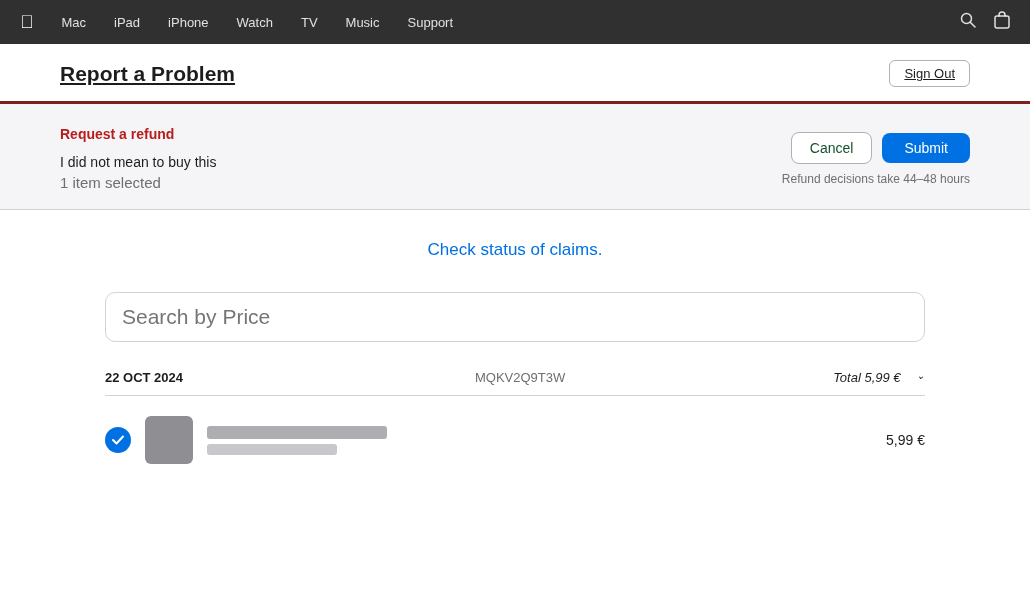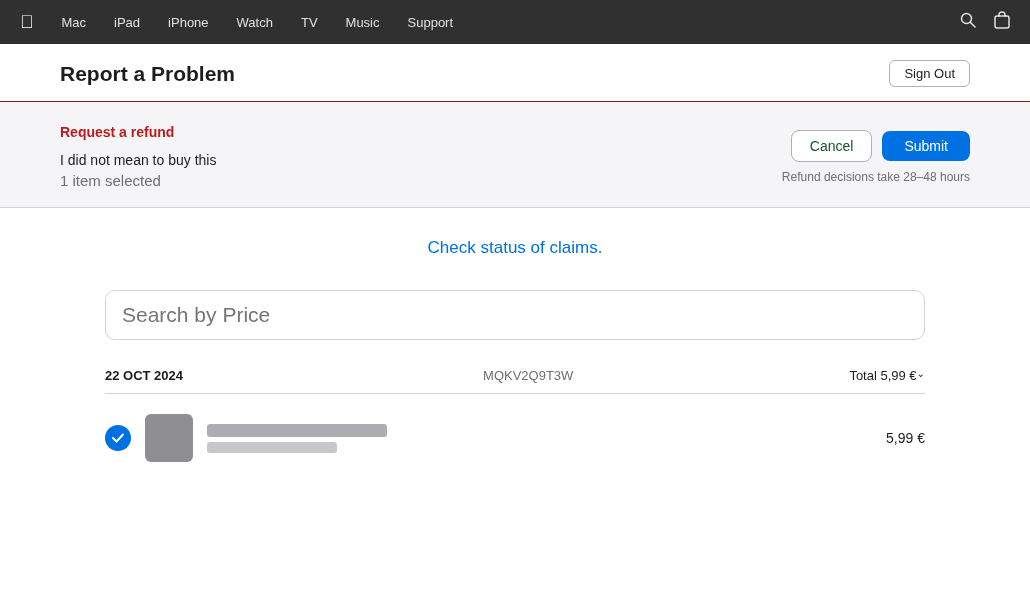--- a/index.html
+++ b/index.html
@@ -26,21 +26,22 @@
     }
     .nav-right { display: flex; align-items: center; gap: 18px; }
     .nav-icon { color: rgba(255,255,255,0.85); font-size: 16px; cursor: pointer; }
 
     
     .page-header {
       display: flex;
       justify-content: space-between;
       align-items: center;
       padding: 16px 60px 14px 60px;
-      border-bottom: 1px solid #7f1d1d;
+      border-bottom: 3px solid #7f1d1d;
+      text-decoration: underline;
     }
     .page-title-text {
       font-size: 21px;
       font-weight: 600;
       color: #1d1d1f;
     }
     .sign-out-btn {
       background: #fff;
       border: 1px solid #b0b0b5;
       border-radius: 6px;
@@ -154,21 +155,22 @@
       font-size: 13px;
       color: #6e6e73;
       margin-left: 24px;
     }
     .order-total {
       font-size: 13px;
       color: #1d1d1f;
       cursor: pointer;
       display: flex;
       align-items: flex-start;
-      gap: 0;
+      gap: 16px;
+      font-style: italic;
     }
     .chevron-down { font-size: 10px; color: #1d1d1f; }
 
     
     .item-row {
       display: flex;
       align-items: center;
       justify-content: space-between;
       padding: 6px 0;
     }
@@ -249,21 +251,21 @@
   <div class="refund-info">
     <div class="refund-title">Request a refund</div>
     <div class="refund-reason">I did not mean to buy this</div>
     <div class="refund-selected">1 item selected</div>
   </div>
   <div class="refund-actions">
     <div class="action-btns">
       <button class="cancel-btn">Cancel</button>
       <button class="submit-btn">Submit</button>
     </div>
-    <div class="refund-note">Refund decisions take 28–48 hours</div>
+    <div class="refund-note">Refund decisions take 44–48 hours</div>
   </div>
 </div>
 
 <div class="main-content">
 
   
   <a class="check-status-link">
     <span>Check status of claims</span><span class="check-status-dot">.</span>
   </a>
 

